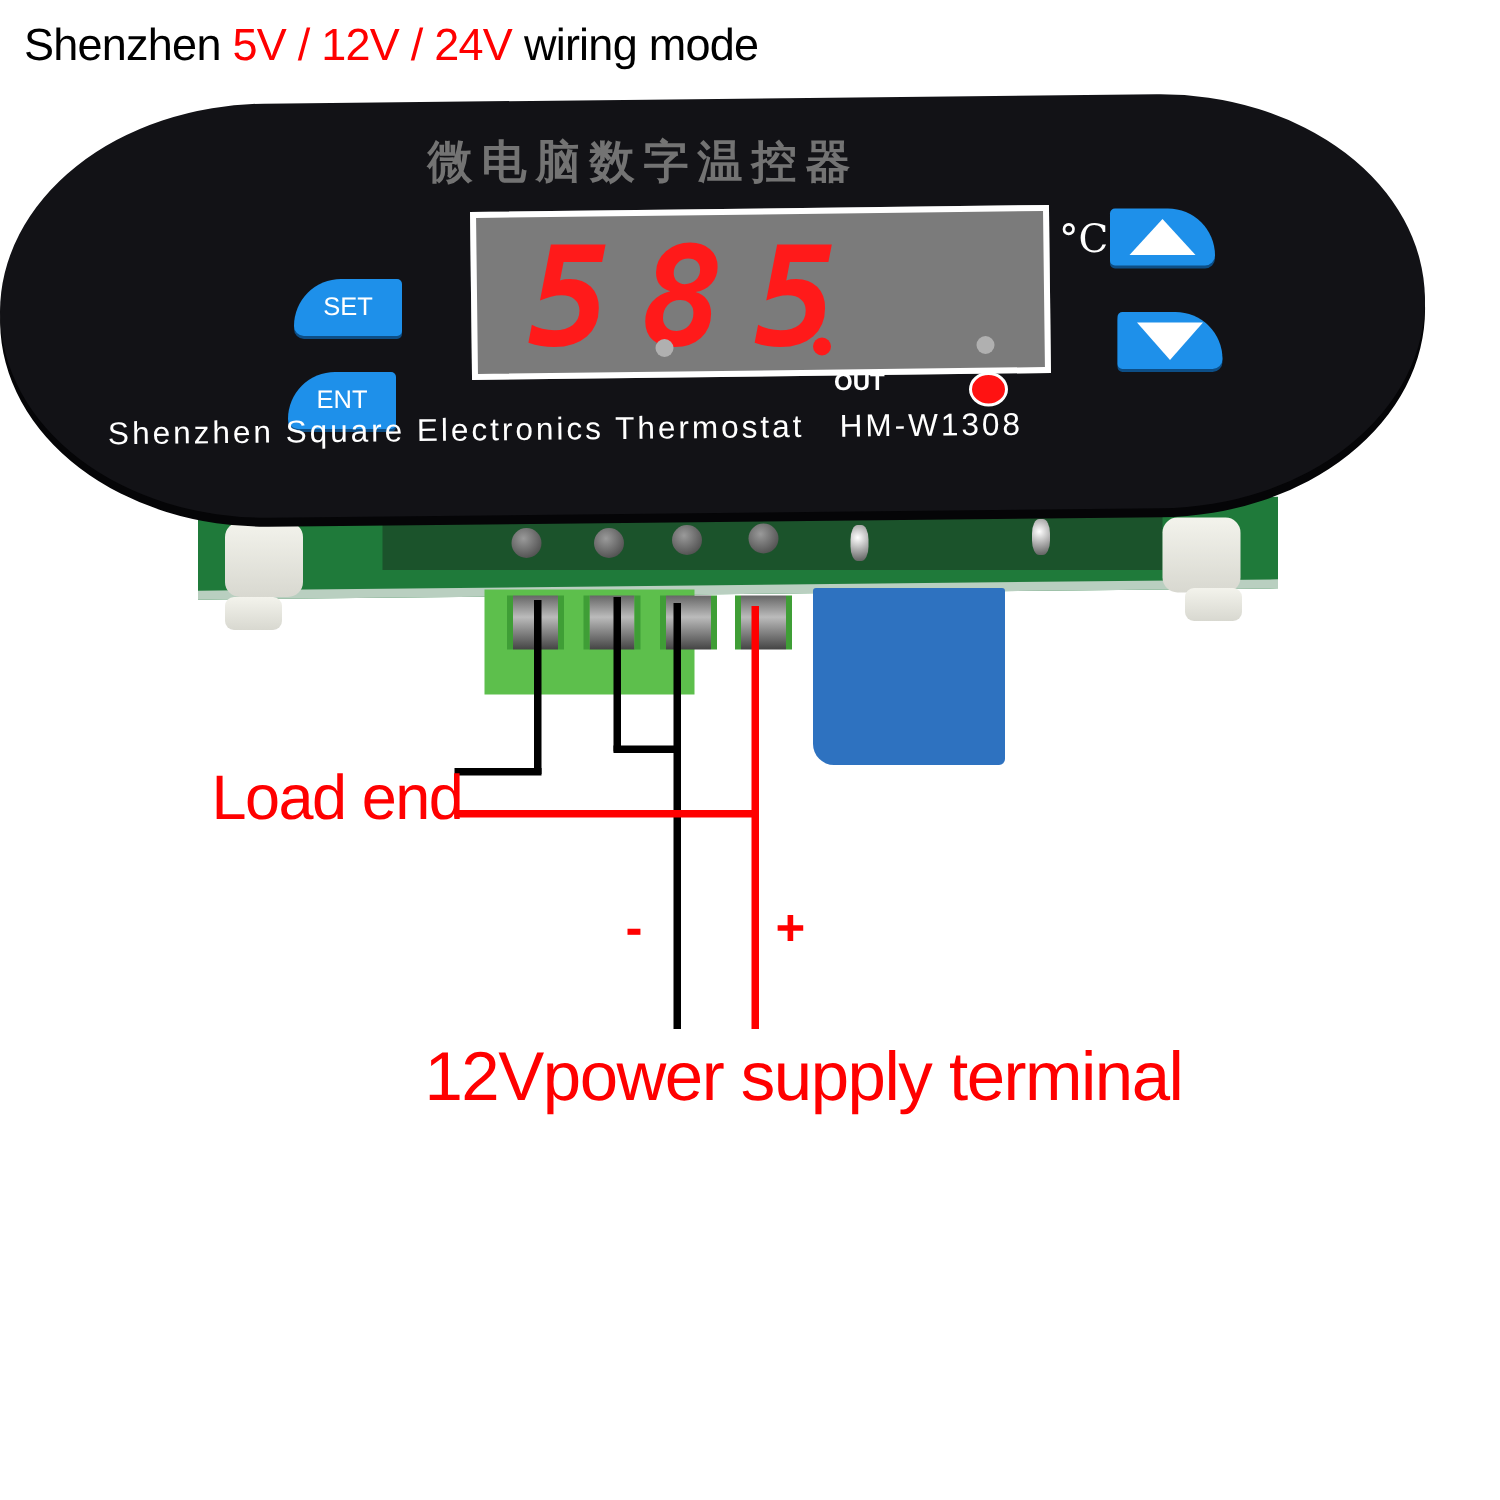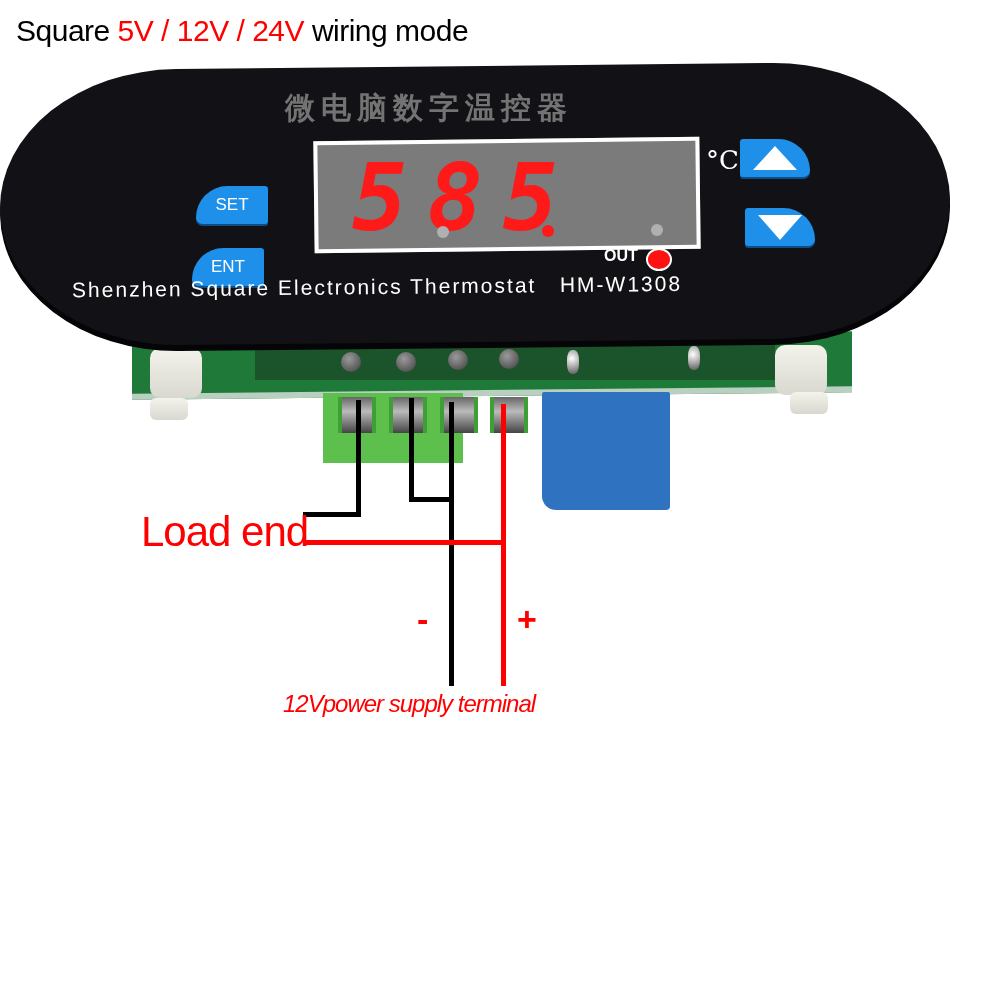--- a/index.html
+++ b/index.html
@@ -33,39 +33,39 @@
              border:4px solid #ffffff; transform:rotate(-0.7deg); }
   .digits { left:352px; top:145px; font-family:"DejaVu Sans Mono", monospace; font-size:92px;
             color:#ff1a1a; font-weight:bold; letter-spacing:20px; font-style:italic; }
   .dot { width:12px; height:12px; border-radius:50%; background:#b0b0b0; }
   .dot.on { background:#ff1a1a; }
   .btn { background:#1e90ea; color:#fff; font-size:17px; display:flex; align-items:center; justify-content:center;
          box-shadow:0 2px 0 #0d4e86; cursor:pointer; }
   .btn-left { width:72px; height:38px; border-radius:38px 4px 4px 8px;margin-top:36px; }
   .btn-right { width:70px; height:38px; border-radius:4px 38px 8px 4px; }
   .celsius { left:706px; top:145px; font-family:"DejaVu Serif", serif; font-size:26px; color:#fff; }
-  .out-lbl { left:604px; top:247px; font-size:16px; font-weight:bold; color:#fff; }
+  .out-lbl { left:556px; top:247px; font-size:16px; font-weight:bold; color:#fff; }
   .out-led { left:646px; top:248px; width:22px; height:19px; border-radius:50%; background:#ff1212; border:2px solid #fff; }
   .brand { left:72px; top:275px; font-size:21px; color:#fff; letter-spacing:2px; transform:rotate(-0.6deg); white-space:pre; }
 
   
   .wire { position:absolute; }
   .blk { background:#000; }
   .rd { background:#ff0000; }
 
   .label-load { left:141px; top:508px; font-size:42px; letter-spacing:-1px; }
   .label-minus { left:417px; top:600px; font-size:34px; font-weight:bold; }
   .label-plus { left:517px; top:600px; font-size:34px; font-weight:bold; }
-  .label-psu { left:283px; top:690px; font-size:24px; letter-spacing:-1px;font-style:italic; }
+  .label-psu { left:283px; top:690px; font-size:46px; letter-spacing:-1px; }
 </style>
 </head>
 <body>
 
 <div class="abs title">
-  <span>Square </span><span class="red">5V / 12V / 24V</span><span> wiring mode</span>
+  <span>Shenzhen </span><span class="red">5V / 12V / 24V</span><span> wiring mode</span>
 </div>
 
 <div class="abs pcb"></div>
 <div class="abs pcb-dark"></div>
 <div class="abs standoff" style="left:150px;top:348px;"></div>
 <div class="abs standoff" style="left:775px;top:345px;"></div>
 <div class="abs standoff small" style="left:150px;top:398px;"></div>
 <div class="abs standoff small" style="left:790px;top:392px;"></div>
 <div class="abs pin" style="left:341px;top:352px;"></div>
 <div class="abs pin" style="left:396px;top:352px;"></div>

